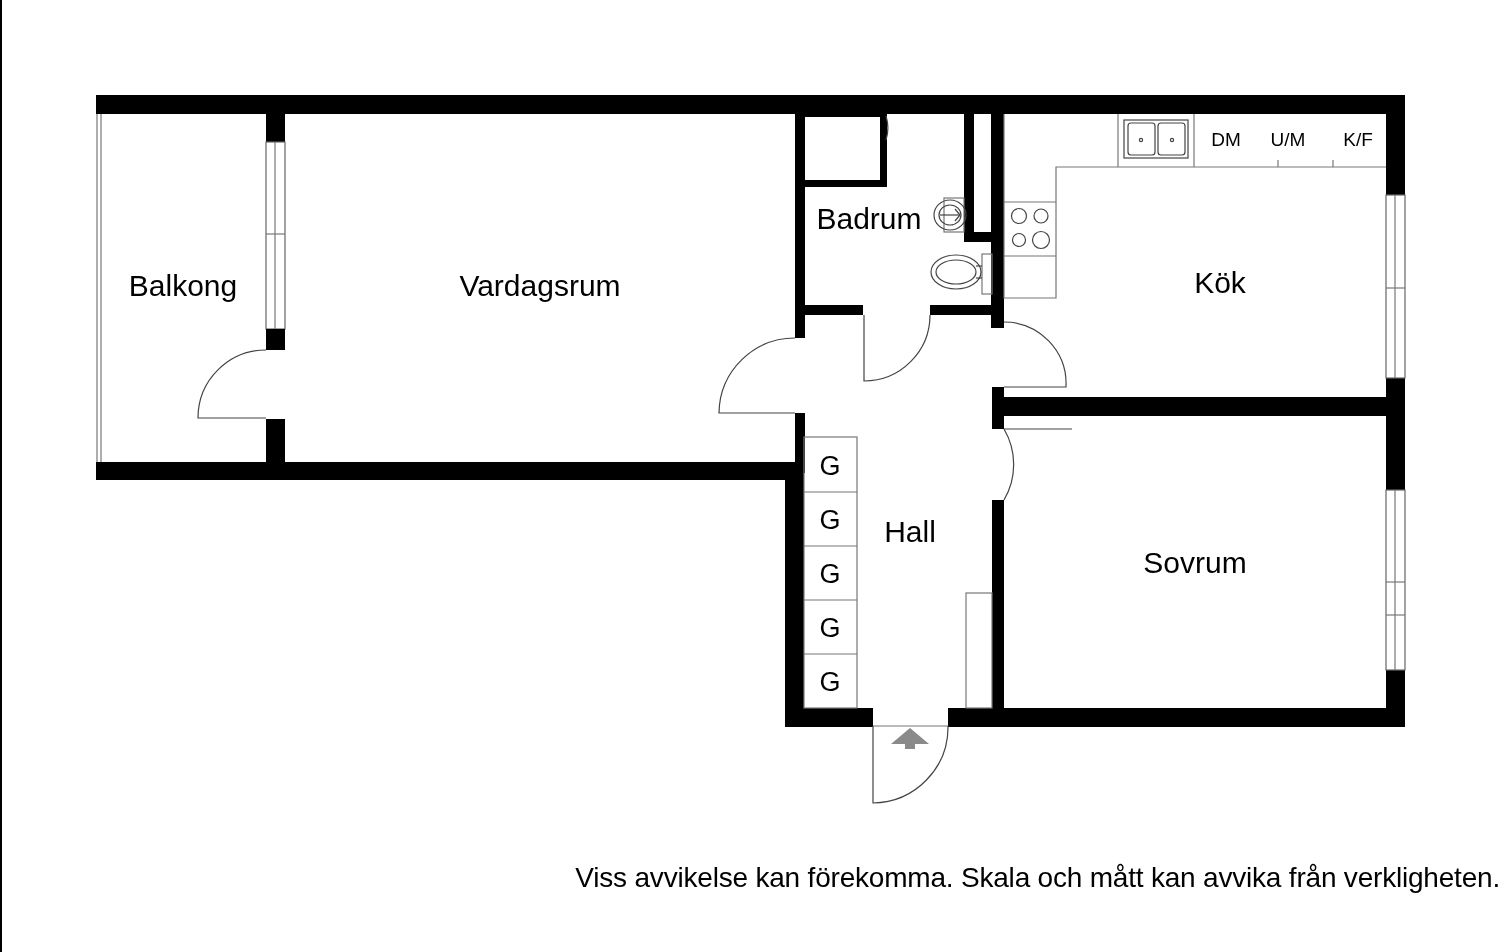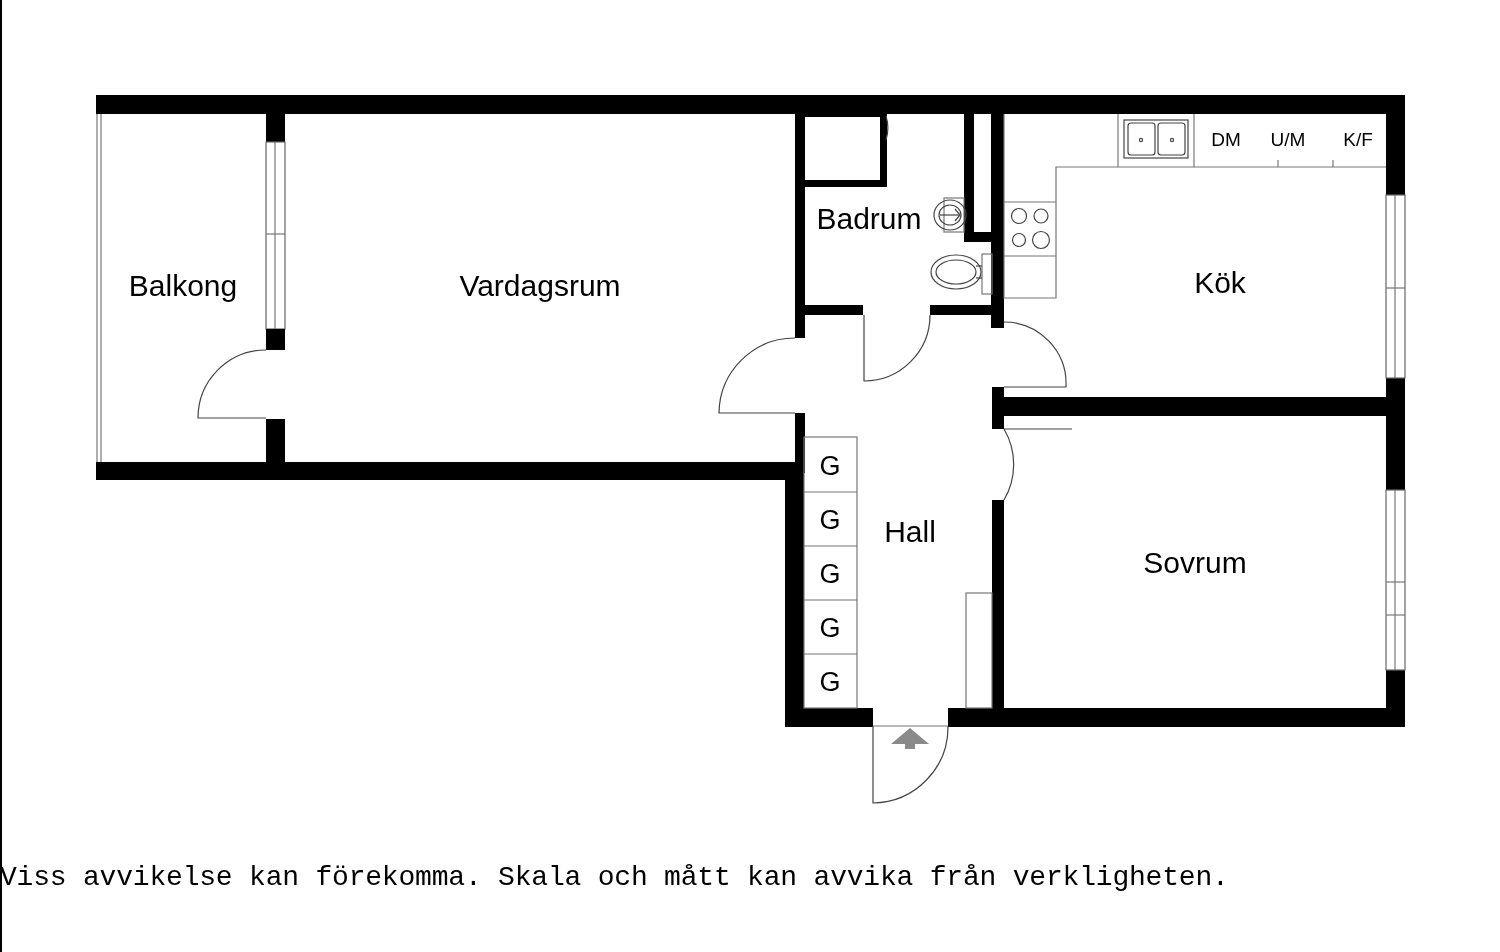--- a/index.html
+++ b/index.html
@@ -6,21 +6,21 @@
   body { width: 1500px; height: 952px; position: relative; overflow: hidden; font-family: "Liberation Sans", sans-serif; }
   .left-edge { position: absolute; left: 0; top: 0; width: 2px; height: 952px; background: #000; }
   svg.plan { position: absolute; left: 0; top: 0; }
   .wall { fill: #000; }
   .thin { fill: none; stroke: #444; stroke-width: 1.2; }
   .thin-gray { fill: none; stroke: #777; stroke-width: 1.2; }
   .win { fill: #fff; stroke: #666; stroke-width: 1.2; }
   .room-label { font-family: "Liberation Sans", sans-serif; font-size: 30px; fill: #000; }
   .small-label { font-family: "Liberation Sans", sans-serif; font-size: 19px; fill: #000; }
   .g-label { font-family: "Liberation Sans", sans-serif; font-size: 27px; fill: #000; }
-  .footer { position: absolute; left: 0; width: 1500px; top: 862px; text-align: left; font-size: 28px; color: #000; font-family: Liberation Mono, monospace; letter-spacing: -0.2px; }
+  .footer { position: absolute; left: 0; width: 1500px; top: 862px; text-align: right; font-size: 28px; color: #000; font-family: Liberation Sans, sans-serif; letter-spacing: -0.2px; }
 </style>
 </head>
 <body>
 
 <div class="left-edge"></div>
 
 <svg class="plan" width="1500" height="952" viewBox="0 0 1500 952">
 
   <g>
 

